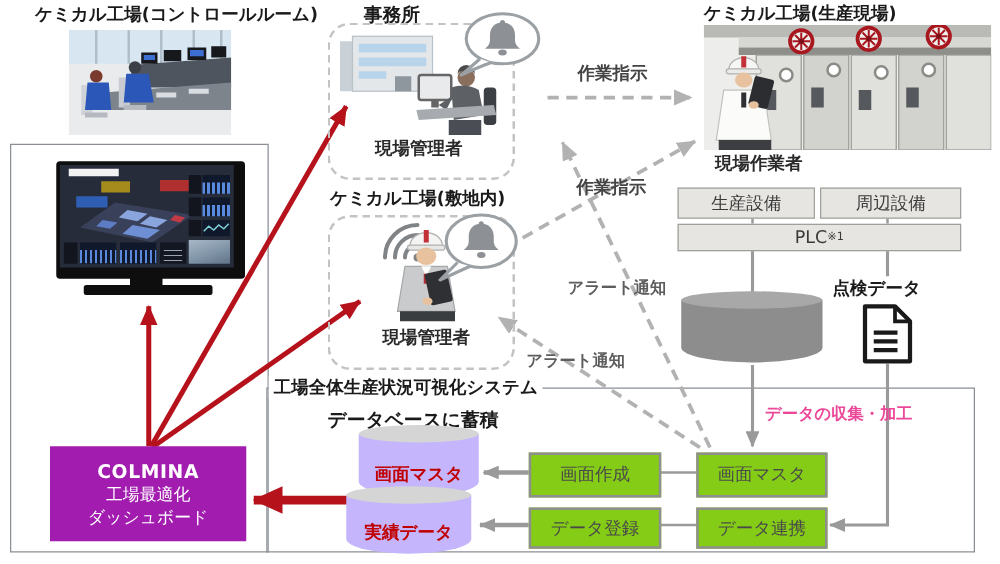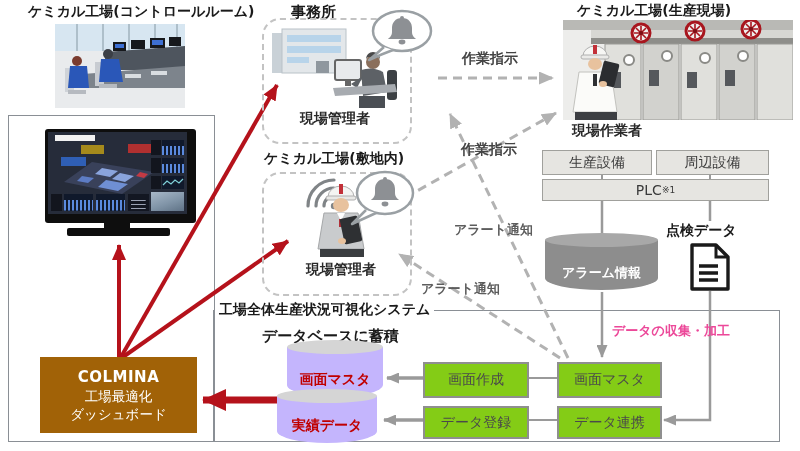--- a/index.html
+++ b/index.html
@@ -17,21 +17,21 @@
          font-size:14px;color:#4a4a4a;}
   .cyl{border-radius:0 0 50% 50%/0 0 12px 12px;display:flex;align-items:flex-end;justify-content:center;}
   .cyl .ctop{position:absolute;left:0;right:0;top:-7px;height:14px;border-radius:50%;}
   .cyl.light{background:#c4b5fd;}
   .cyl.light .ctop{background:#d5d5d5;}
   .cyl.dark{background:#8d8d8d;}
   .cyl.dark .ctop{background:#a8a8a8;}
   .cyl .ctext{position:relative;font-weight:700;font-size:14px;padding-bottom:8px;white-space:nowrap;}
   .redtext{color:#c00000;}
   .whitetext{color:#fff;}
-  #colmina{background:#a16207;color:#fff;display:flex;flex-direction:column;align-items:center;justify-content:center;
+  #colmina{background:#a21caf;color:#fff;display:flex;flex-direction:column;align-items:center;justify-content:center;
            line-height:1.35;text-align:center;}
   #colmina .l1{font-size:15px;font-weight:700;letter-spacing:.5px;}
   #colmina .l2{font-size:13.5px;}
   #monitor-frame{background:#0e0e0e;border-radius:3px;padding:3px;}
   #screen{position:relative;width:139px;height:82px;background:#262c3a;overflow:hidden;}
   .scr{position:absolute;}
   .mini-chart{background-color:#10192b;background-image:repeating-linear-gradient(90deg,#5a8ade 0 2px,rgba(0,0,0,0) 2px 4px);
               background-size:100% 62%;background-position:bottom;background-repeat:no-repeat;}
   .mini-lbl{background:#12151e;}
   .sysnote{font-size:13px;font-weight:600;color:#ec4899;white-space:nowrap;}
@@ -217,21 +217,21 @@
   </svg>
   <svg class="abs" style="left:350px;top:168px;" width="66" height="58" viewBox="0 0 66 58">
     <ellipse cx="35" cy="25" rx="28" ry="21" fill="#fff" stroke="#9aa0a4" stroke-width="2.5"></ellipse>
     <path d="M16,42 Q6,52 2,56 Q15,50 26,45" fill="#fff" stroke="#9aa0a4" stroke-width="2.5" stroke-linejoin="round"></path>
     <circle cx="35" cy="11" r="2" fill="#8d9094"></circle>
     <path d="M35,11 c7,0 10,5 10,10 v4 c0,4 3,6 4,7 h-28 c1,-1 4,-3 4,-7 v-4 c0,-5 3,-10 10,-10 z" fill="#8d9094"></path>
     <ellipse cx="35" cy="36" rx="3.4" ry="2.4" fill="#8d9094"></ellipse>
   </svg>
   <div class="abs role" style="left:291px;top:261px;width:100px;">現場管理者</div>
 
-  <div class="abs ttl" style="left:577px;top:2px;">ケミカル工場(生産現場)</div>
+  <div class="abs ttl" style="left:563px;top:2px;">ケミカル工場(生産現場)</div>
   <svg class="abs" style="left:563px;top:20px;" width="230" height="100" viewBox="0 0 230 100">
     <rect x="0" y="0" width="230" height="100" fill="#ededeb"></rect>
     <rect x="0" y="0" width="230" height="10" fill="#b9b9b5"></rect>
     <rect x="28" y="10" width="202" height="8" fill="#d7d7d3"></rect>
     <rect x="28" y="18" width="202" height="6" fill="#8e8e8a"></rect>
     <g>
       <g transform="translate(78,13)">
           <circle r="9" fill="#eeeeec" stroke="#a8161e" stroke-width="3"></circle>
           <path d="M-7,0 H7 M0,-7 V7 M-5,-5 L5,5 M-5,5 L5,-5" stroke="#a8161e" stroke-width="1.6"></path>
           <circle r="2" fill="#7c1016"></circle>
@@ -286,21 +286,20 @@
   <div class="abs eqbox" style="left:656px;top:150px;width:111px;height:23px;">
     <span>周辺設備</span>
   </div>
   <div class="abs eqbox" style="left:542px;top:179px;width:225px;height:20px;">
     <span>PLC</span>
       <sup>※1</sup>
   </div>
 
   <div class="abs cyl dark" style="left:545px;top:240px;width:113px;height:50px;">
     <div class="ctop"></div>
-    <span class="ctext whitetext" style="font-size:13px;">アラーム情報</span>
   </div>
 
   <div class="abs ttl" style="left:666px;top:222px;">点検データ</div>
   <svg class="abs" style="left:688px;top:242px;" width="44" height="50" viewBox="0 0 44 50">
     <path d="M4,3 H28 L40,15 V47 H4 Z" fill="#fff" stroke="#1a1a1a" stroke-width="3.4" stroke-linejoin="round"></path>
     <path d="M28,3 L28,15 L40,15" fill="none" stroke="#1a1a1a" stroke-width="3"></path>
     <g stroke="#1a1a1a" stroke-width="3.4">
         <path d="M11,24 H30 M11,31 H30 M11,38 H30"></path>
       </g>
   </svg>

